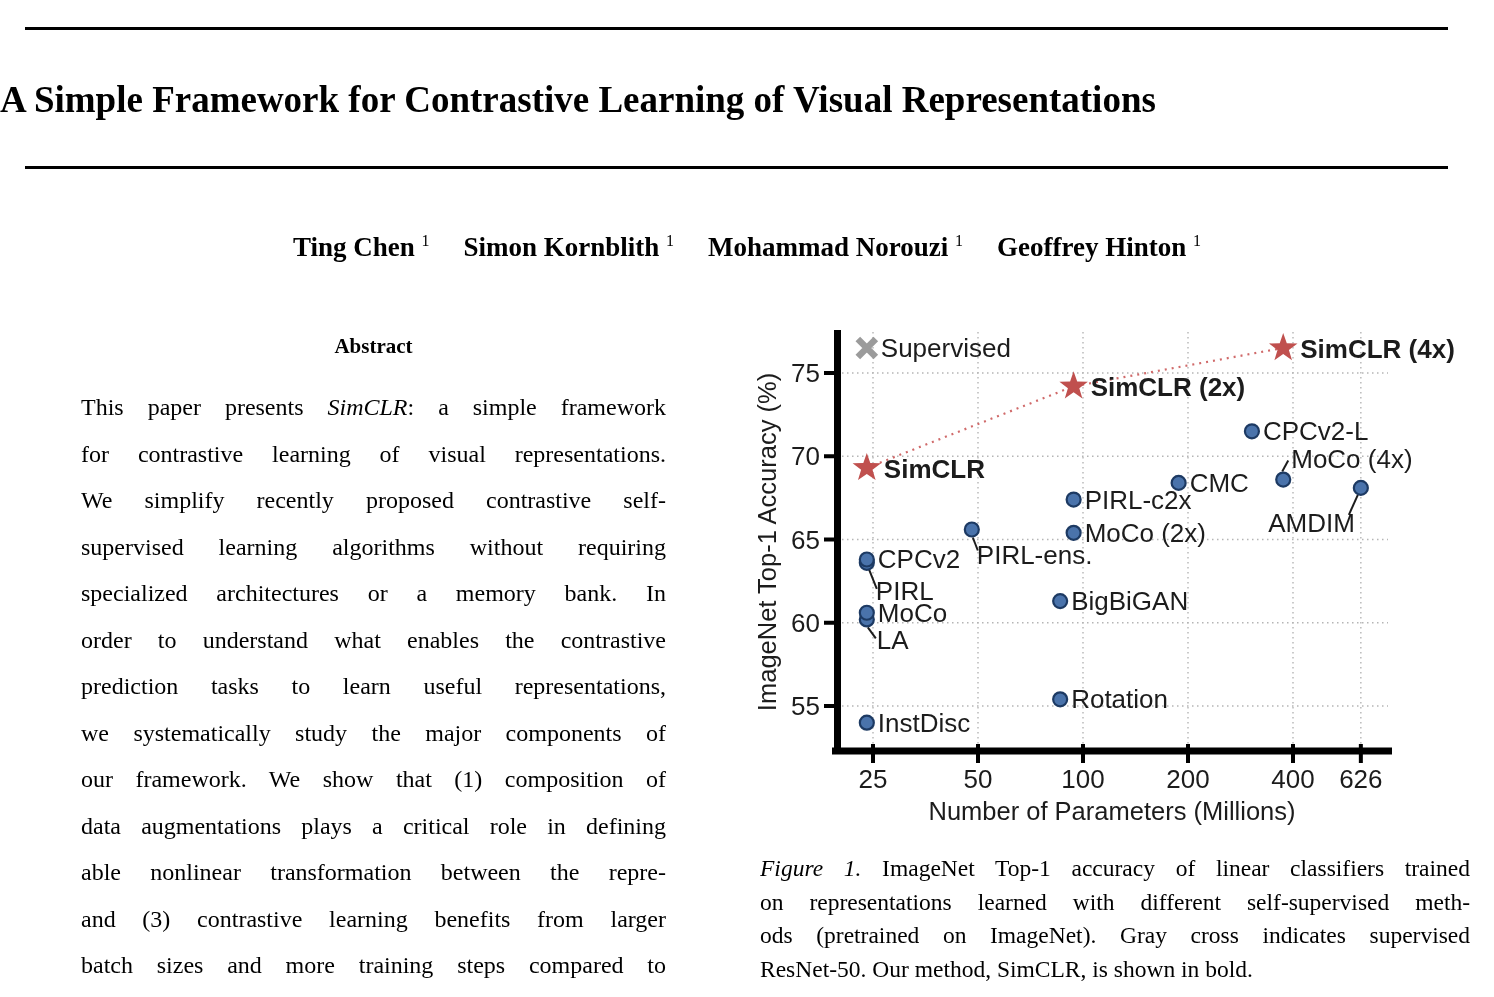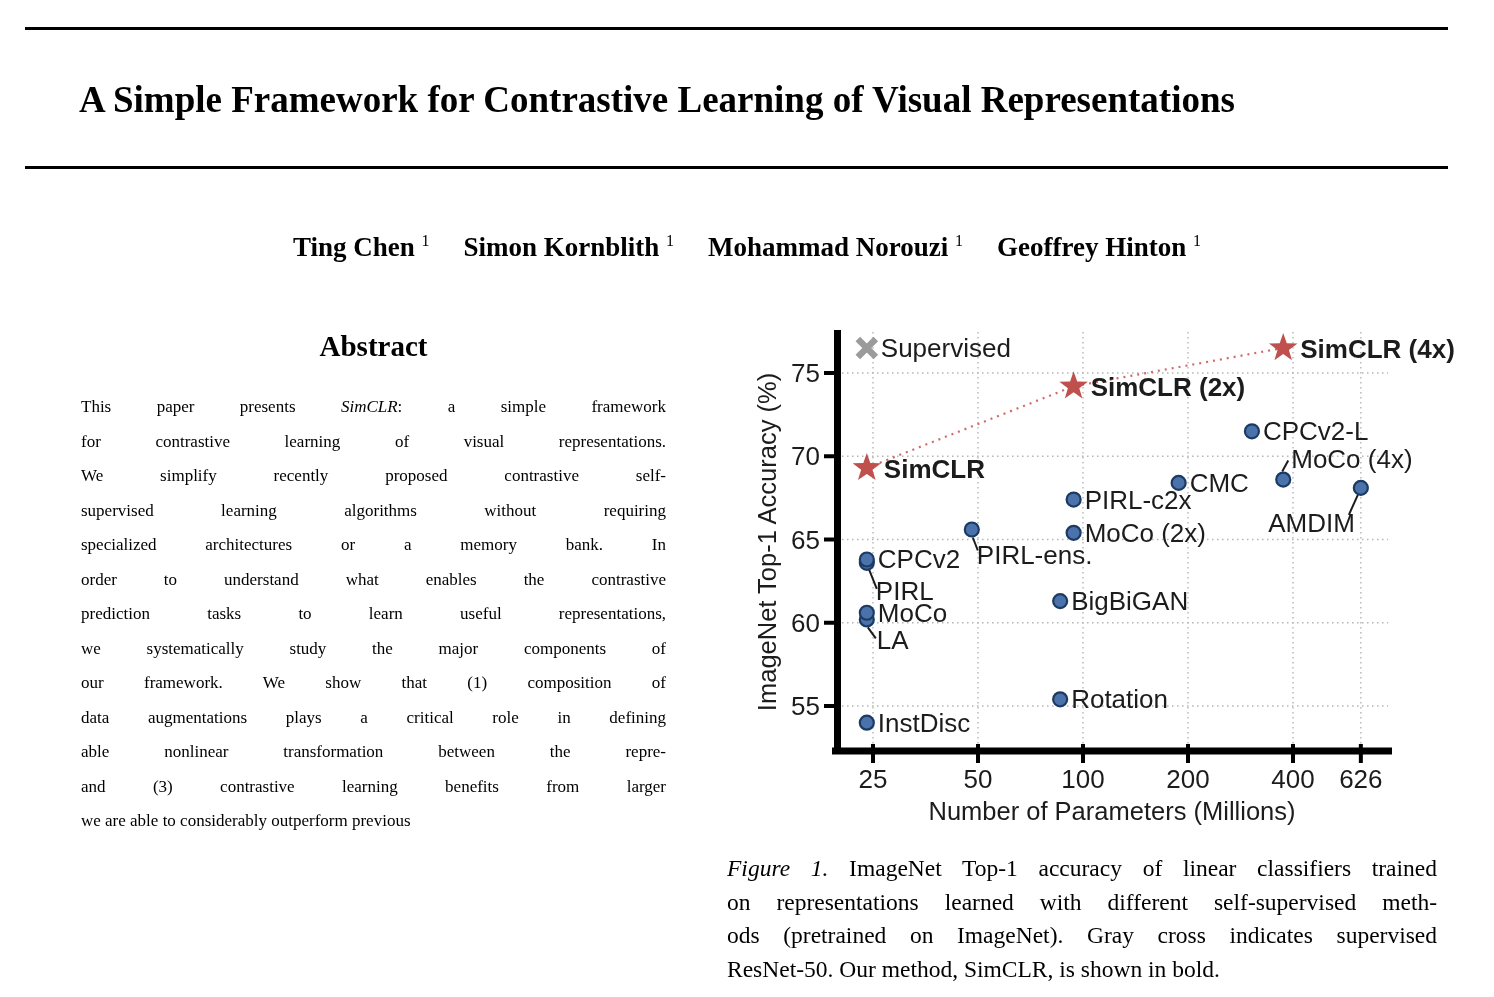--- a/index.html
+++ b/index.html
@@ -1,37 +1,37 @@
 <!DOCTYPE html>
 <html><head>
 <meta charset="utf-8">
 <style>
   html,body{margin:0;padding:0;}
   body{width:1494px;height:997px;overflow:hidden;background:#ffffff;position:relative;
        font-family:"Liberation Serif",serif;color:#000;}
   .rule{position:absolute;left:25px;width:1423px;height:3px;background:#000;}
   #top-rule{top:27px;}
   #title-rule{top:166px;}
-  #paper-title{position:absolute;top:78px;left:0;width:1314px;margin:0;text-align:center;
+  #paper-title{position:absolute;top:78px;left:0;width:1314px;margin:0;text-align:left;
        font-size:37px;font-weight:700;letter-spacing:0;}
   #authors{position:absolute;top:232px;left:0;width:1494px;text-align:center;
        font-size:27px;font-weight:700;}
   #authors .author{margin-right:34px;}
   #authors .author:last-child{margin-right:0;text-align:center;}
   #authors sup{font-weight:400;font-size:16px;}
   #abstract-col{position:absolute;left:81px;top:330px;width:585px;}
-  #abstract-heading{text-align:center;font-size:29px;font-weight:700;height:33px;line-height:33px;}
+  #abstract-heading{text-align:center;font-size:21px;font-weight:700;height:33px;line-height:33px;}
   #abstract-body{margin-top:27px;}
-  .abs-line{height:34.5px;line-height:34.5px;font-size:17px;text-align:justify;
-       text-align-last:justify;overflow:hidden;white-space:normal;}
+  .abs-line{height:34.5px;line-height:34.5px;font-size:24px;text-align:justify;
+       text-align-last:justify;overflow:hidden;white-space:normal;margin-top:12px;}
   .abs-line.last{text-align-last:auto;}
   .it{font-style:italic;}
   #chart{position:absolute;left:750px;top:320px;width:714px;height:510px;}
   #chart text{font-family:"Liberation Sans",sans-serif;fill:#1c1c1c;}
-  #caption{position:absolute;left:727px;top:852px;width:710px;}
+  #caption{position:absolute;left:760px;top:852px;width:710px;}
   .cap-line{height:33.5px;line-height:33.5px;font-size:23.5px;text-align:justify;
        text-align-last:justify;overflow:hidden;}
   .cap-line.last{text-align-last:auto;}
 </style>
 </head>
 <body>
 
 <div class="rule" id="top-rule"></div>
 
 <h1 id="paper-title">A Simple Framework for Contrastive Learning of Visual Representations</h1>
@@ -48,20 +48,21 @@
       <div class="abs-line"><span>We simplify recently proposed contrastive self-</span></div>
       <div class="abs-line"><span>supervised learning algorithms without requiring</span></div>
       <div class="abs-line"><span>specialized architectures or a memory bank. In</span></div>
       <div class="abs-line"><span>order to understand what enables the contrastive</span></div>
       <div class="abs-line"><span>prediction tasks to learn useful representations,</span></div>
       <div class="abs-line"><span>we systematically study the major components of</span></div>
       <div class="abs-line"><span>our framework. We show that (1) composition of</span></div>
       <div class="abs-line"><span>data augmentations plays a critical role in defining</span></div>
       <div class="abs-line"><span>able nonlinear transformation between the repre-</span></div>
       <div class="abs-line"><span>and (3) contrastive learning benefits from larger</span></div>
+      <div class="abs-line"><span>batch sizes and more training steps compared to</span></div>
       <div class="abs-line last"><span>we are able to considerably outperform previous</span></div>
     </div>
 </div>
 
 <svg id="chart" viewBox="0 0 714 510">
     <line x1="87" y1="386" x2="638" y2="386" stroke="#b5b5b5" stroke-width="1.4" stroke-dasharray="1.5 3.5"></line>
     <line x1="87" y1="302.75" x2="638" y2="302.75" stroke="#b5b5b5" stroke-width="1.4" stroke-dasharray="1.5 3.5"></line>
     <line x1="87" y1="219.5" x2="638" y2="219.5" stroke="#b5b5b5" stroke-width="1.4" stroke-dasharray="1.5 3.5"></line>
     <line x1="87" y1="136.25" x2="638" y2="136.25" stroke="#b5b5b5" stroke-width="1.4" stroke-dasharray="1.5 3.5"></line>
     <line x1="87" y1="53" x2="638" y2="53" stroke="#b5b5b5" stroke-width="1.4" stroke-dasharray="1.5 3.5"></line>

